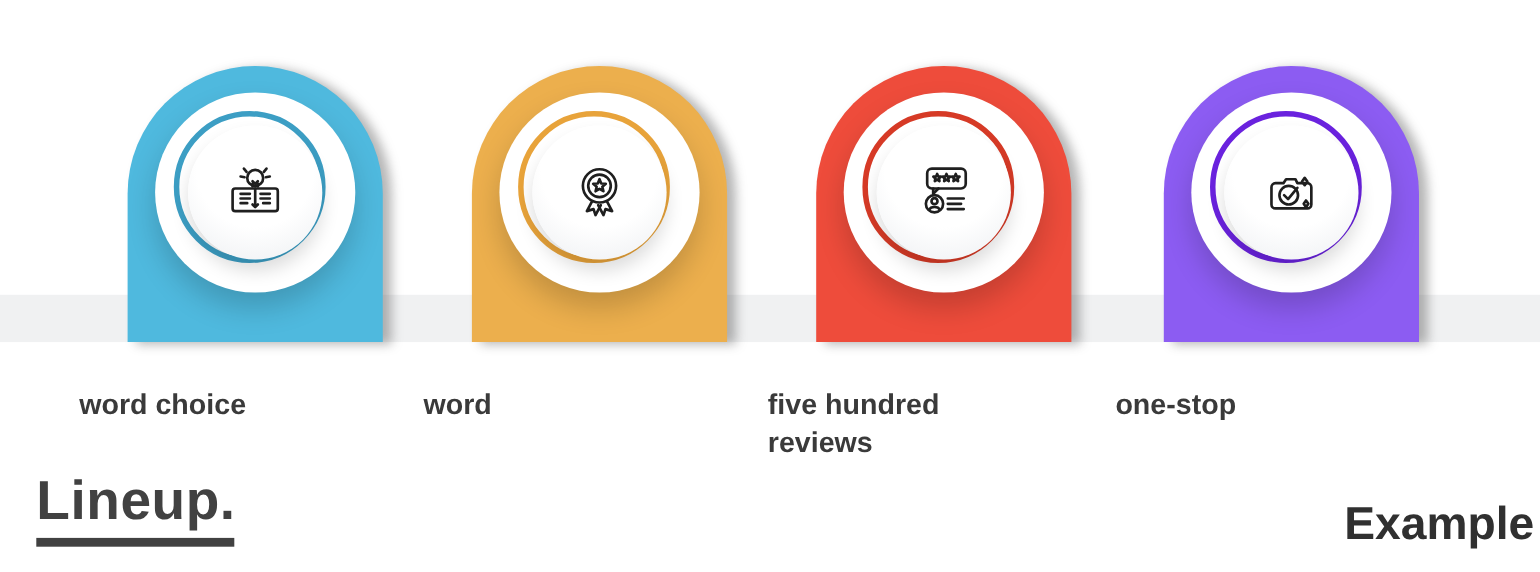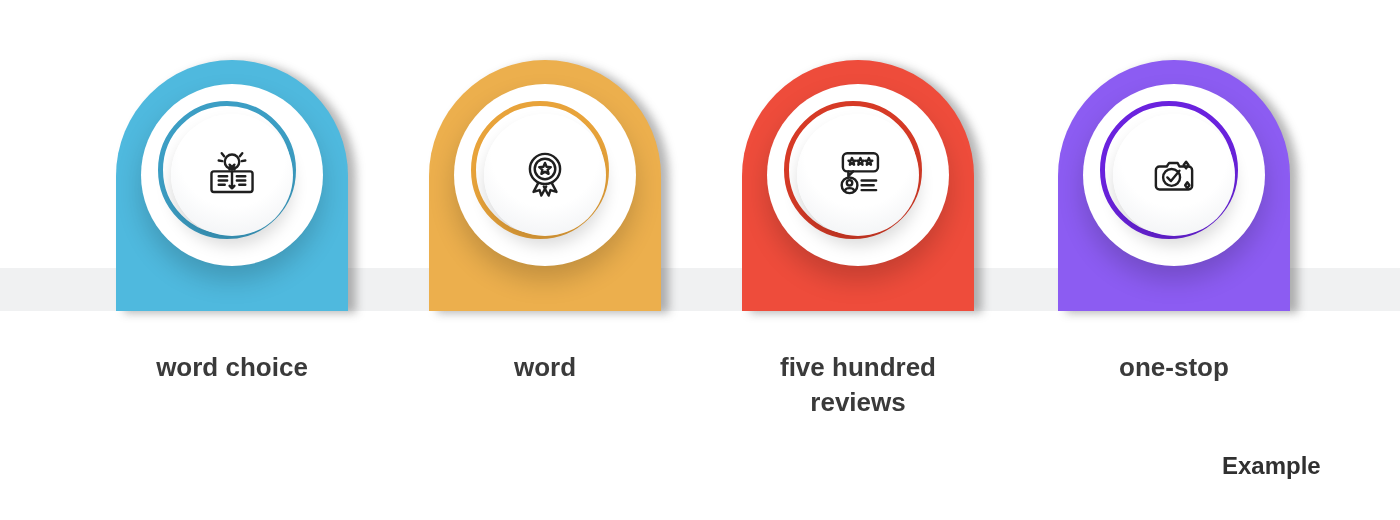--- a/index.html
+++ b/index.html
@@ -24,29 +24,29 @@
   .inner-circle{
     position:absolute;left:30px;top:30px;width:122px;height:122px;border-radius:50%;
     background:radial-gradient(circle at 50% 32%,#ffffff 52%,#eceef1 100%);
     box-shadow:0 10px 16px rgba(0,0,0,0.14);
     display:flex;align-items:center;justify-content:center;
   }
   .icon{width:58px;height:58px;}
   .icon *{stroke:#1f1f1f;stroke-width:4;fill:none;stroke-linecap:round;stroke-linejoin:round;}
   .icon .fillw{fill:#ffffff;}
   .step-label{
-    position:absolute;top:350px;width:320px;text-align:center;
+    position:absolute;top:350px;width:320px;
     font-size:26px;font-weight:700;color:#3a3a3a;line-height:1.35;white-space:pre-line;
   }
   .title-block{position:absolute;left:33px;top:430px;}
   .title-text{font-size:50px;font-weight:700;color:#414141;letter-spacing:0.5px;line-height:1.0;}
   .title-underline{width:180px;height:8px;background:#414141;margin-top:9px;}
   .watermark{
     position:absolute;left:1222px;top:452px;
-    font-size:24px;font-weight:700;color:#303030;
+    font-size:42px;font-weight:700;color:#303030;
   }
 </style>
 </head>
 <body>
 
 <div class="canvas">
 
   <div class="band" style="background-color: rgb(240, 241, 242);"></div>
 
   <div class="arch" style="left: 116px; background-color: rgb(79, 185, 222);">
@@ -117,16 +117,20 @@
       </div>
     </div>
   </div>
 
   <div class="step-label" style="left:72px">word choice</div>
   <div class="step-label" style="left:385px">word</div>
   <div class="step-label" style="left:698px">five hundred
 reviews</div>
   <div class="step-label" style="left:1014px">one-stop</div>
 
+  <div class="title-block">
+    <div class="title-text">Lineup.</div>
+    <div class="title-underline" style="background-color: rgb(65, 65, 65);"></div>
+  </div>
 
   <div class="watermark">Example</div>
 
 </div>
 
 </body></html>

